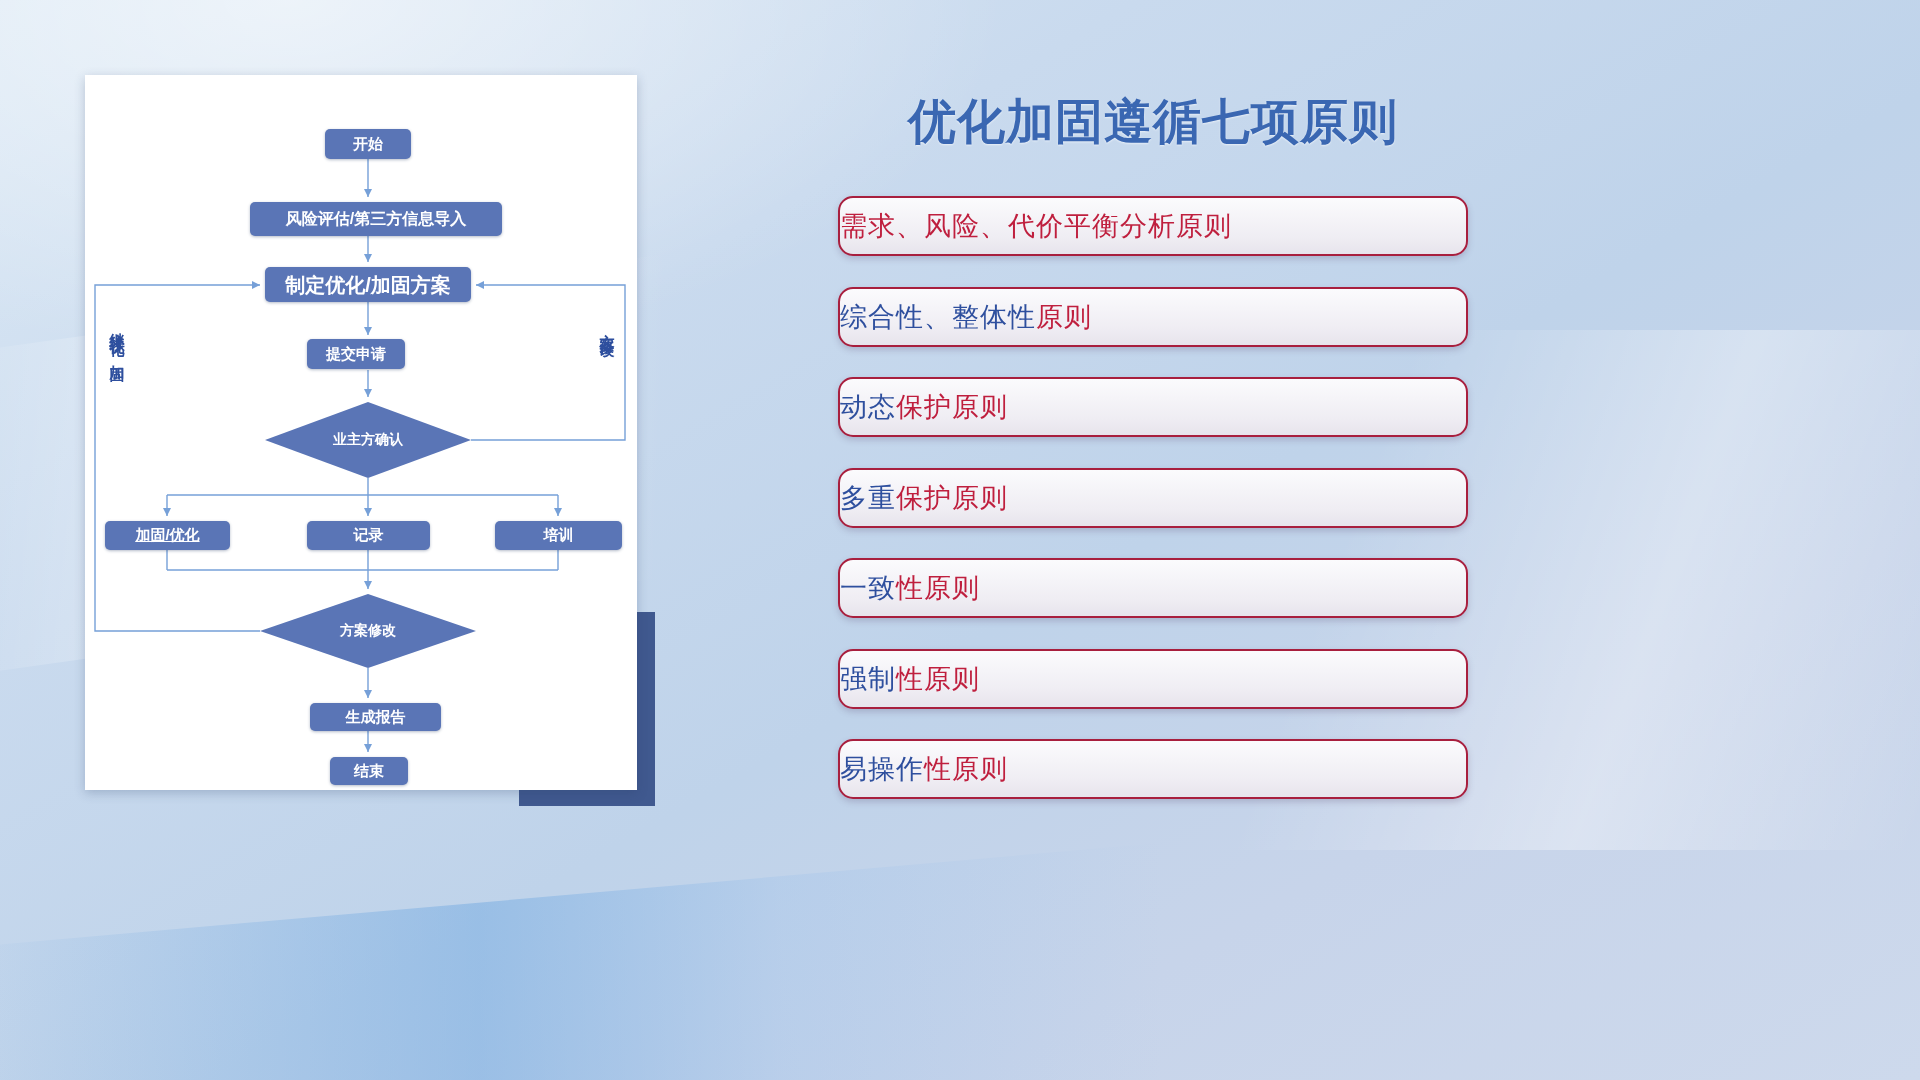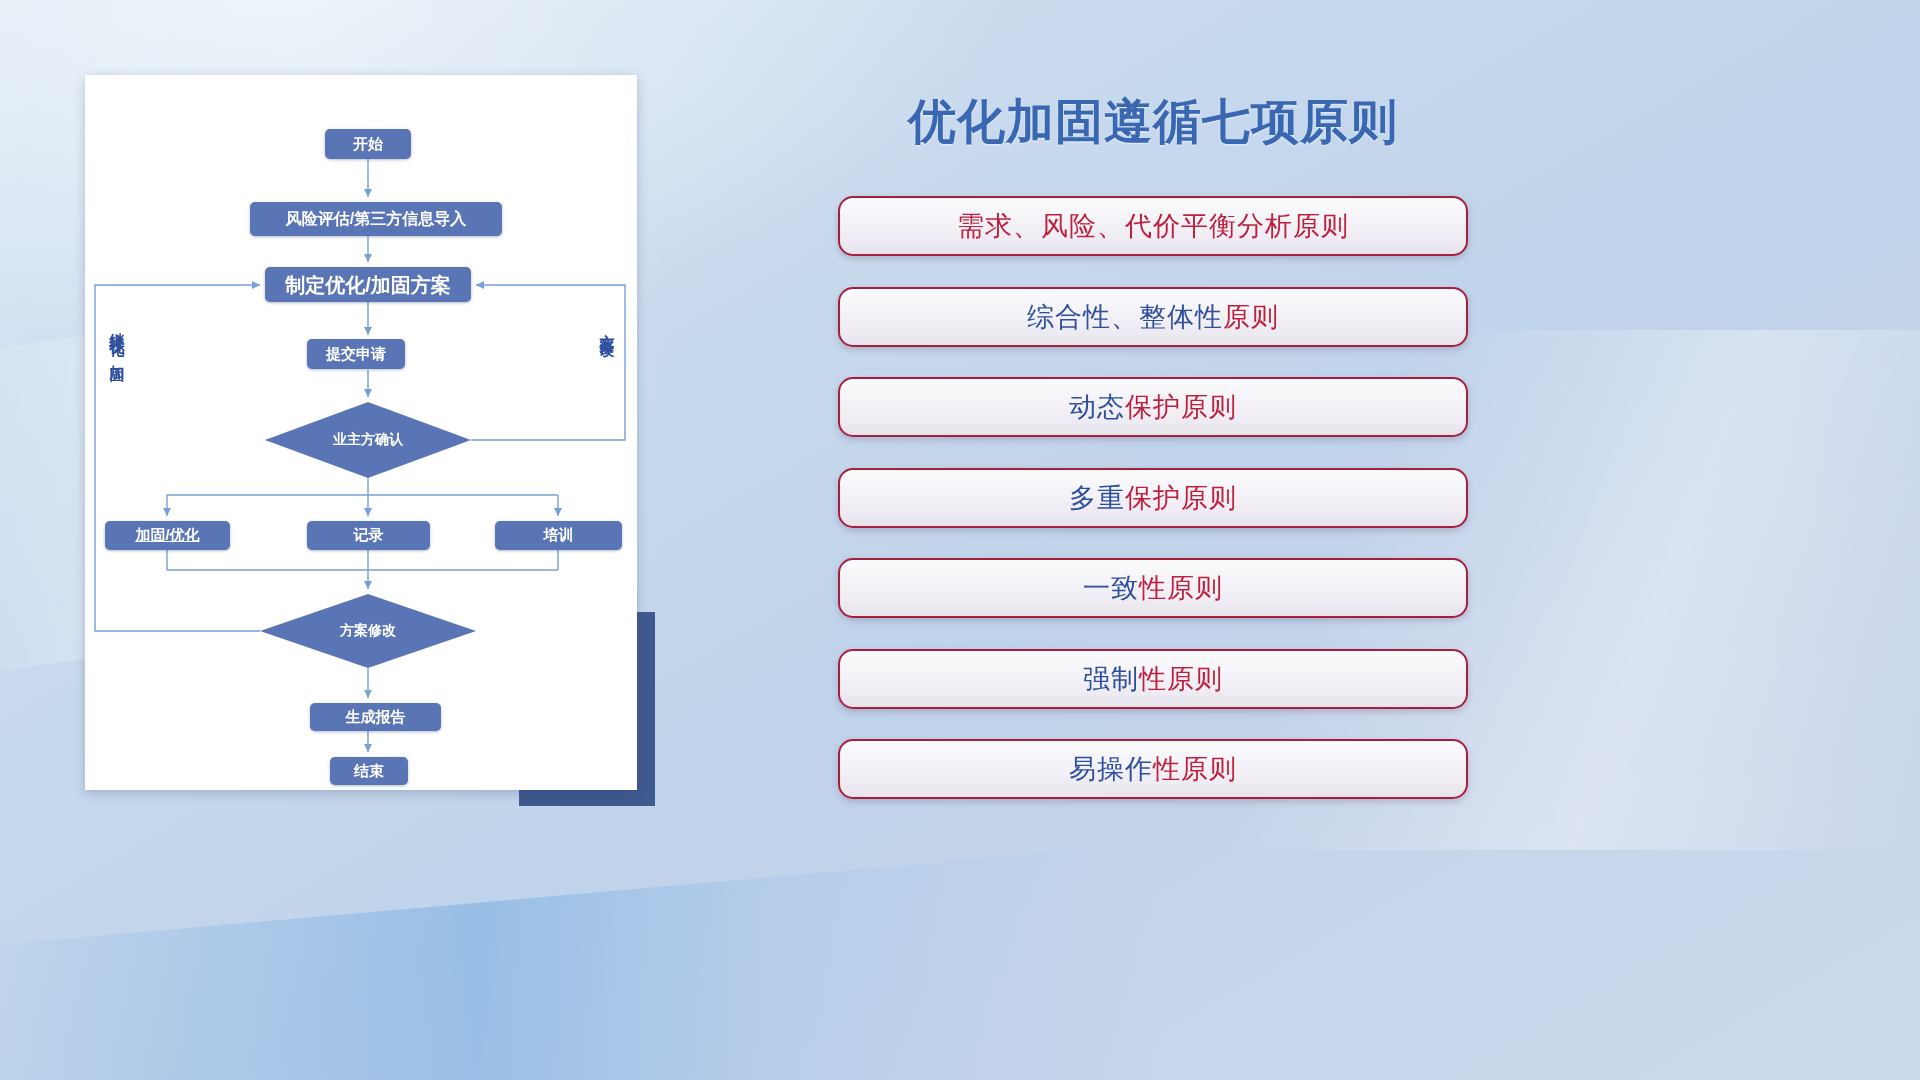--- a/index.html
+++ b/index.html
@@ -74,21 +74,21 @@
     position:absolute;left:838px;top:90px;width:630px;margin:0;
     text-align:center;font-size:48px;font-weight:bold;letter-spacing:1px;
     color:var(--title,#3a67b2);z-index:2;
     text-shadow:0 1px 2px rgba(255,255,255,0.6);
   }
   .principles{
     position:absolute;left:838px;top:196px;width:630px;z-index:2;
   }
   .principle-box{
     width:626px;height:56px;margin-bottom:30.5px;
-    display:flex;align-items:center;justify-content:center;
+    display:flex;align-items:center;
     background:linear-gradient(180deg,#fbfbfd 0%,#efedf3 70%,#e7e4ec 100%);
     border:2px solid var(--box-border,#a81f3e);
     border-radius:15px;
     box-shadow:0 3px 6px rgba(90,70,110,0.25);
     font-size:27px;font-weight:500;letter-spacing:1px;
   }
 </style>
 </head>
 <body>
 

